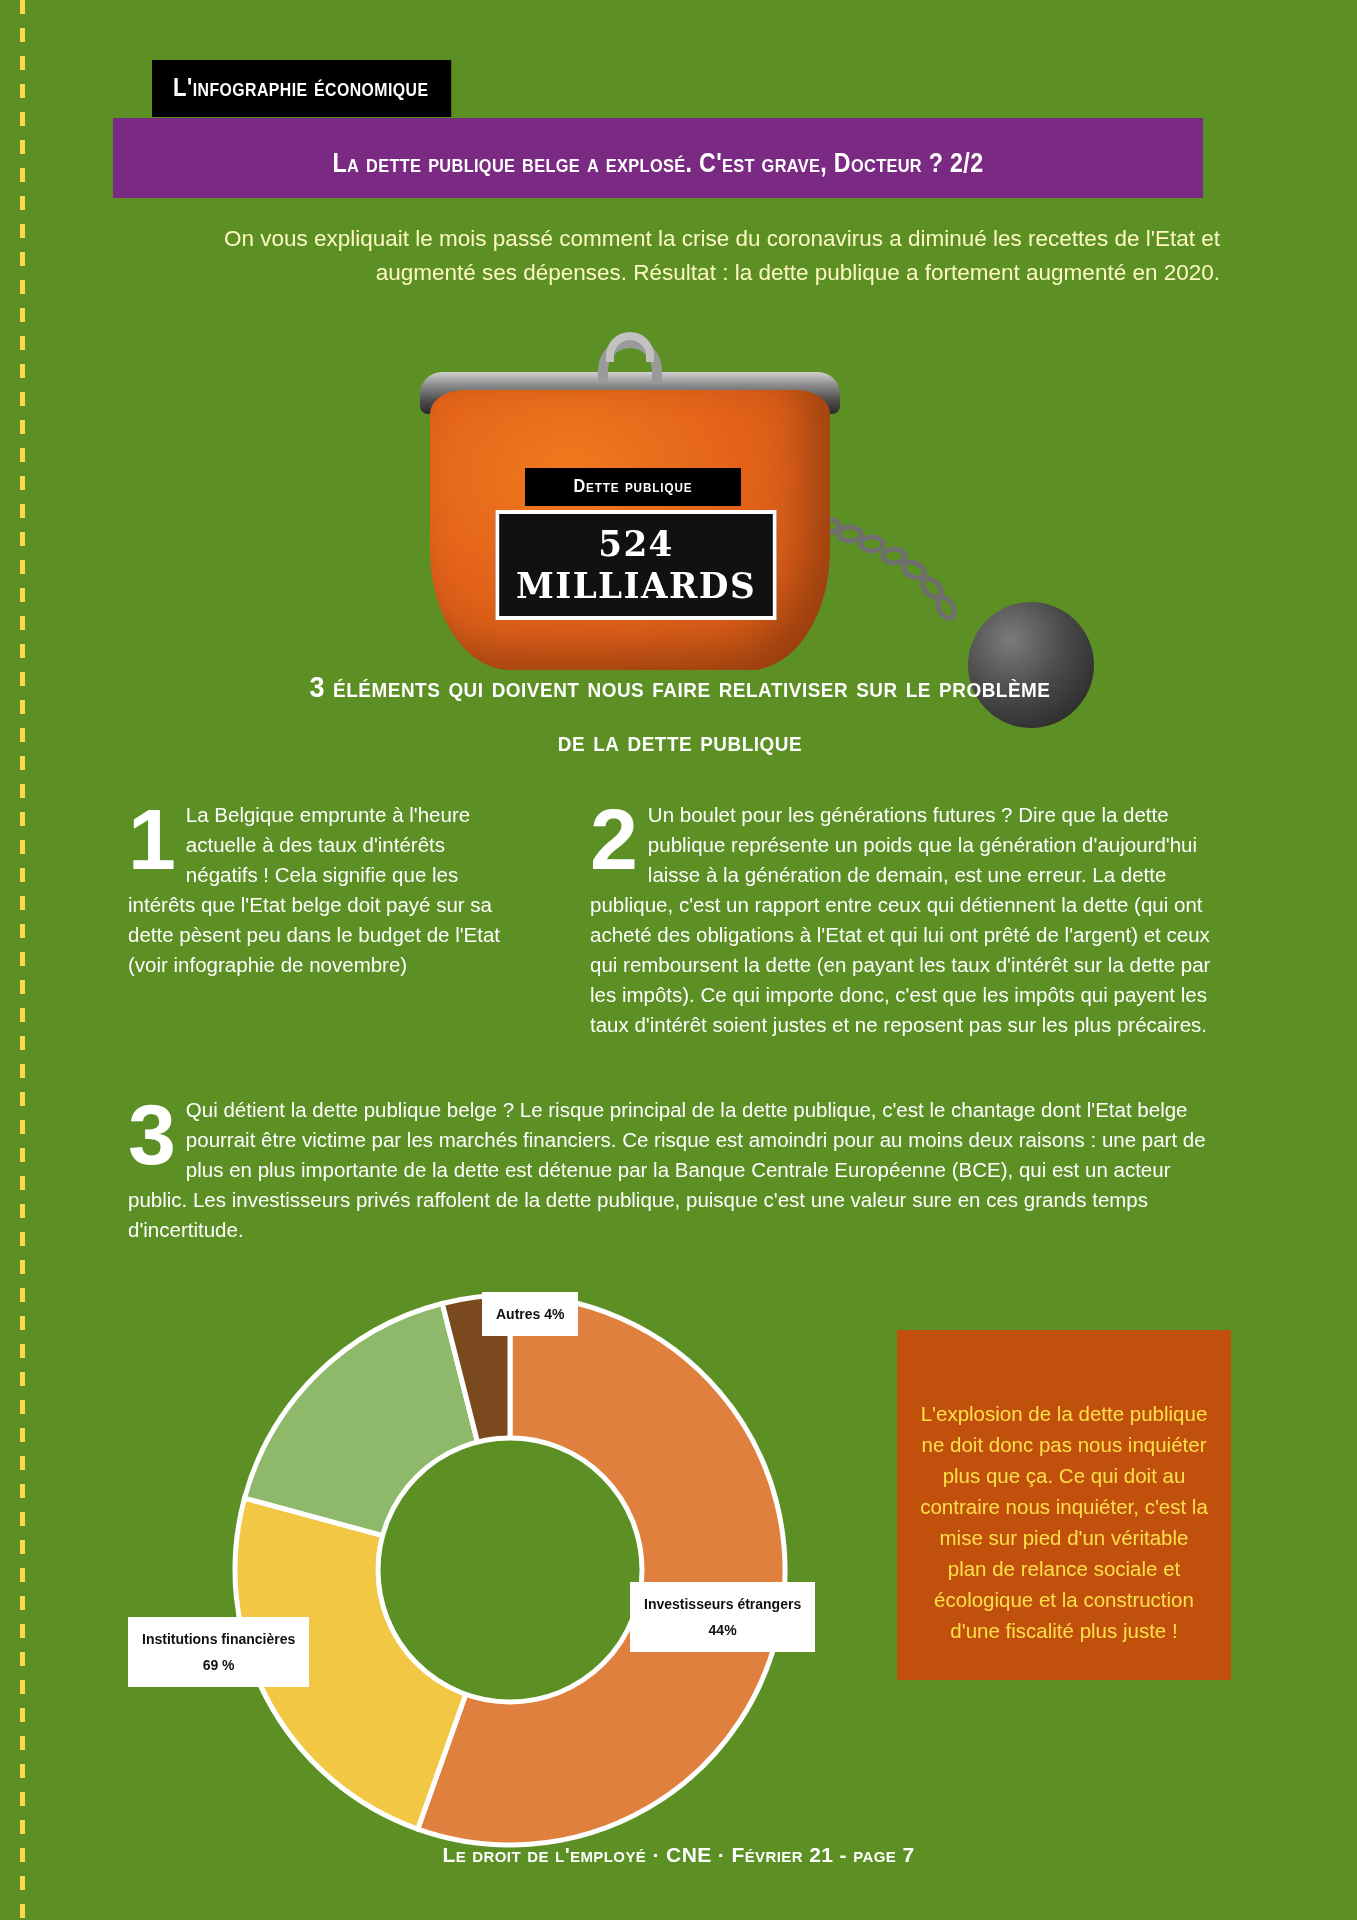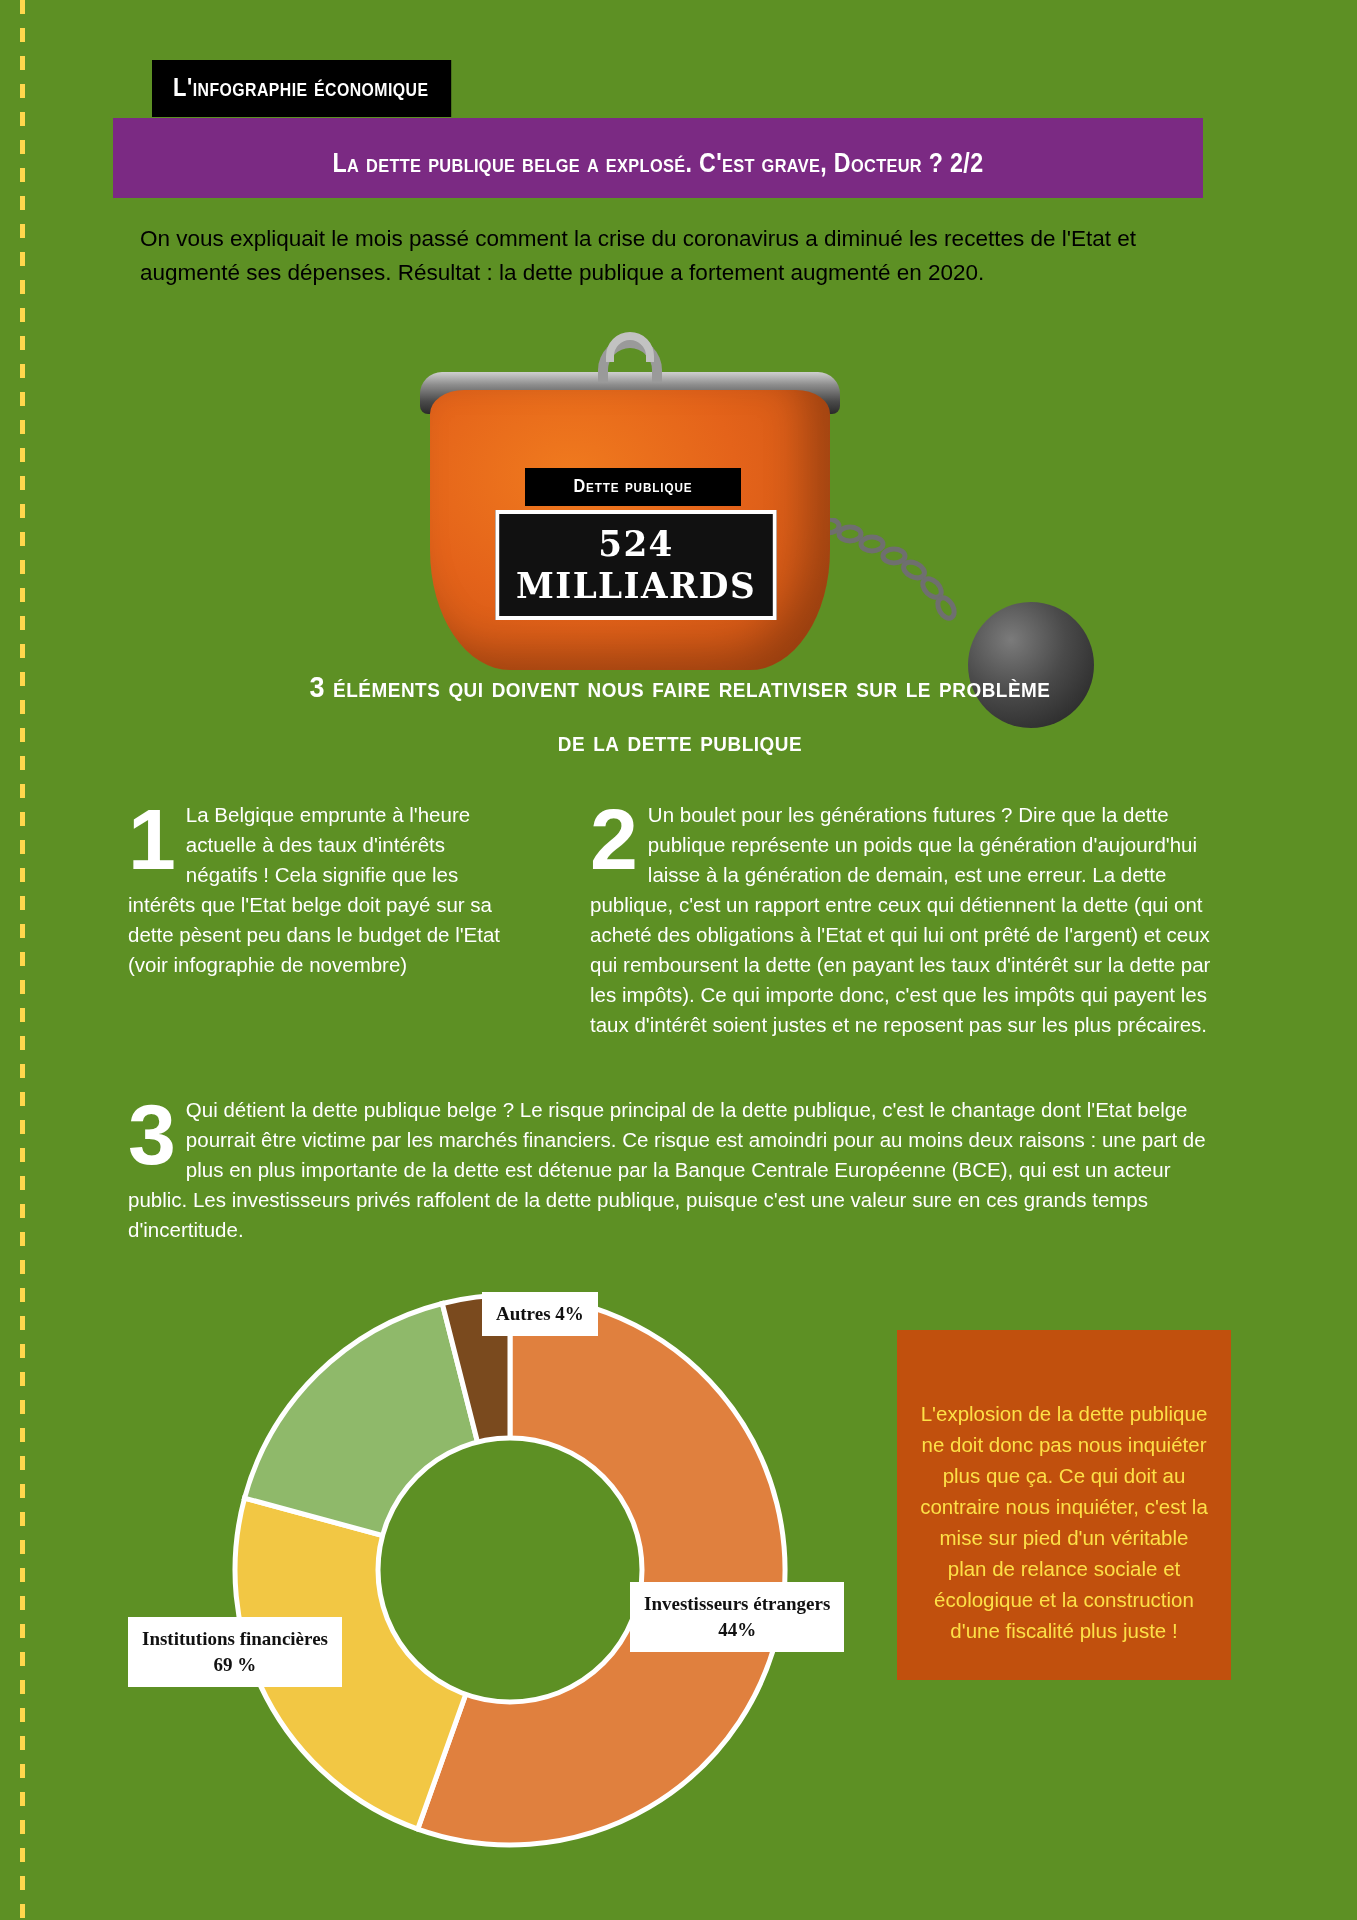--- a/index.html
+++ b/index.html
@@ -43,22 +43,22 @@
     font-size: 25px; font-weight: 700;
     font-variant: small-caps;
     letter-spacing: 0.5px;
     transform: scaleX(0.88);
     transform-origin: left center;
     white-space: nowrap;
   }
   
   .intro {
     position: absolute; left: 140px; top: 222px; width: 1080px;
-    color: #000000; font-size: 22.5px; line-height: 34px;
-    text-align: left;
+    color: #fef9c3; font-size: 22.5px; line-height: 34px;
+    text-align: right;
   }
   
   .purse-wrap {
     position: absolute; left: 420px; top: 330px; width: 720px; height: 420px;
   }
   .purse-body {
     position: absolute; left: 10px; top: 60px; width: 400px; height: 280px;
     background: radial-gradient(ellipse at 35% 30%, #f07a1e 0%, #e4631a 45%, #c44f12 100%);
     border-radius: 34px 34px 80px 80px / 24px 24px 120px 120px;
     box-shadow: inset -24px -18px 40px rgba(0,0,0,.25);
@@ -123,22 +123,22 @@
   }
   #item1 { left: 128px; top: 800px; width: 390px; }
   #item2 { left: 590px; top: 800px; width: 640px; }
   #item3 { left: 128px; top: 1095px; width: 1100px; }
   #item3 .bignum { font-size: 86px; }
   
   .chart { position: absolute; left: 230px; top: 1290px; width: 560px; height: 560px; }
   
   .clabel {
     position: absolute; background: #ffffff; color: #111111;
-    font-size: 19px; line-height: 26px; font-weight: 700;
-    text-align: center; padding: 9px 14px; font-family: Liberation Serif, serif;
+    font-size: 14px; line-height: 26px; font-weight: 700;
+    text-align: center; padding: 9px 14px;
   }
   #lab-autres { left: 482px; top: 1292px; }
   #lab-bce    { left: 185px; top: 1382px; }
   #lab-inst   { left: 128px; top: 1617px; }
   #lab-inv    { left: 630px; top: 1582px; }
   
   .concl {
     position: absolute; left: 897px; top: 1330px; width: 334px; height: 350px;
     background: #c1500d; color: #fde047;
     font-size: 20.5px; line-height: 31px; text-align: center;
@@ -219,14 +219,15 @@
     <div>Institutions financières</div>
     <div>69 %</div>
   </div>
   <div class="clabel" id="lab-inv">
     <div>Investisseurs étrangers</div>
     <div>44%</div>
   </div>
 
   <div class="concl">L'explosion de la dette publique ne doit donc pas nous inquiéter plus que ça. Ce qui doit au contraire nous inquiéter, c'est la mise sur pied d'un véritable plan de relance sociale et écologique et la construction d'une fiscalité plus juste !</div>
 
+  <div class="footer">Le droit de l'employé · CNE · Février 21 - page 7</div>
 
 </div>
 
 </body></html>

